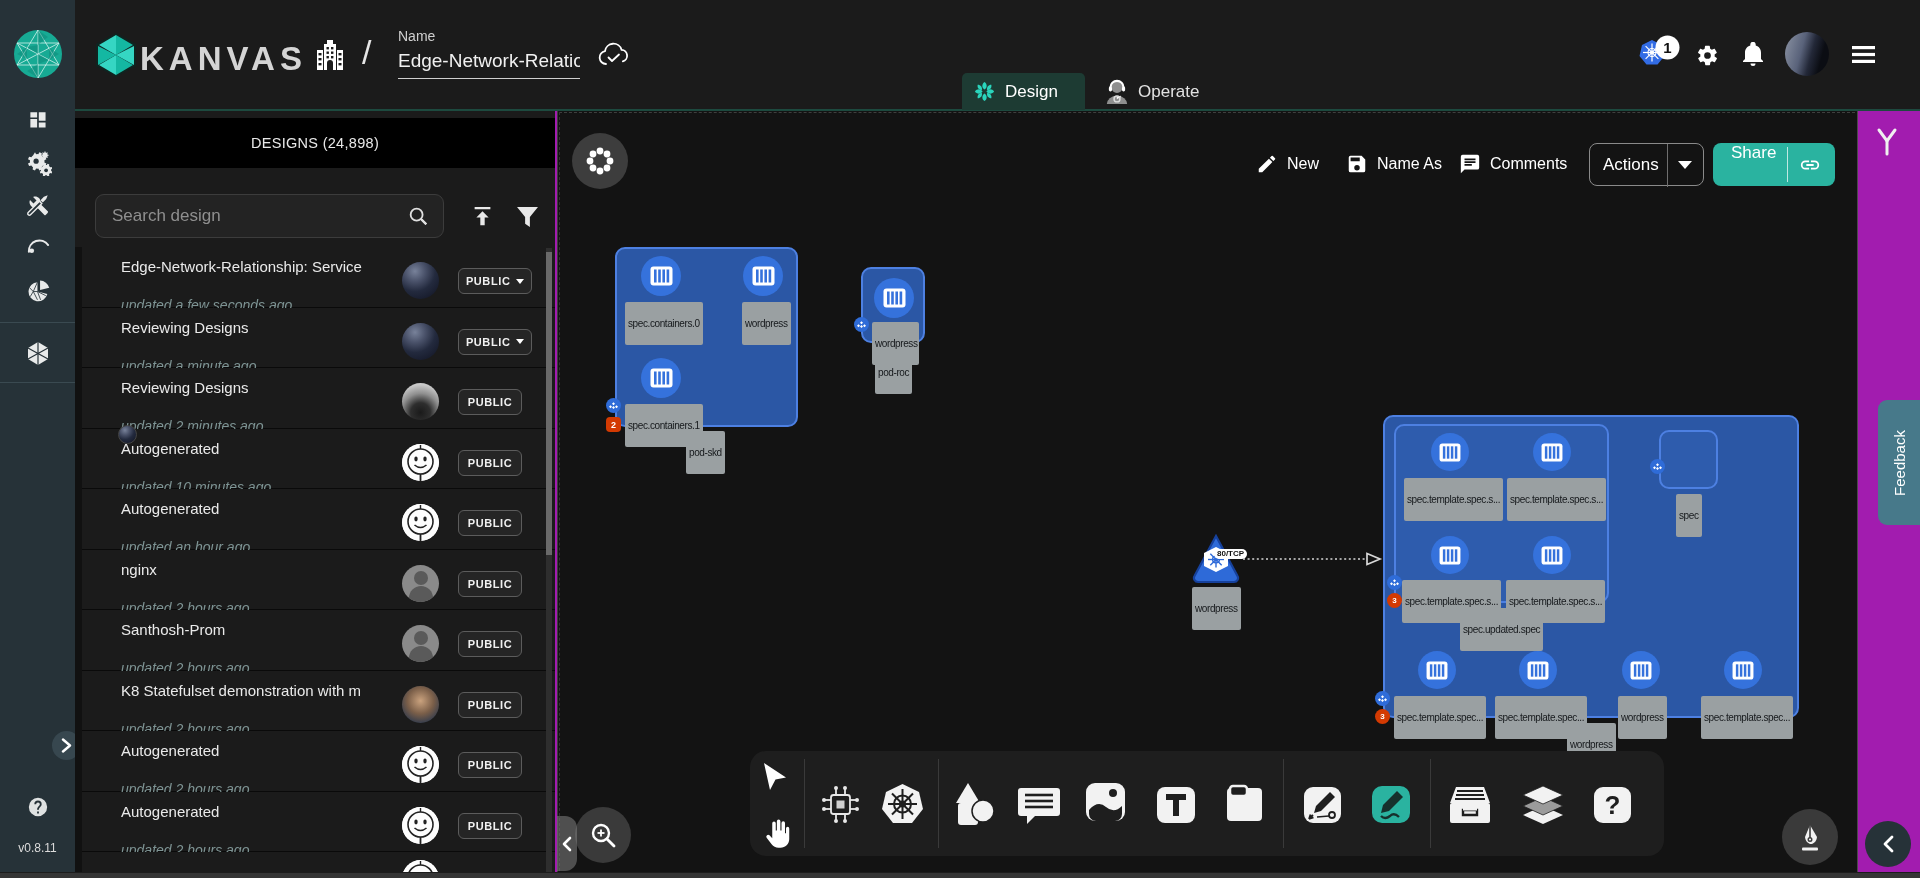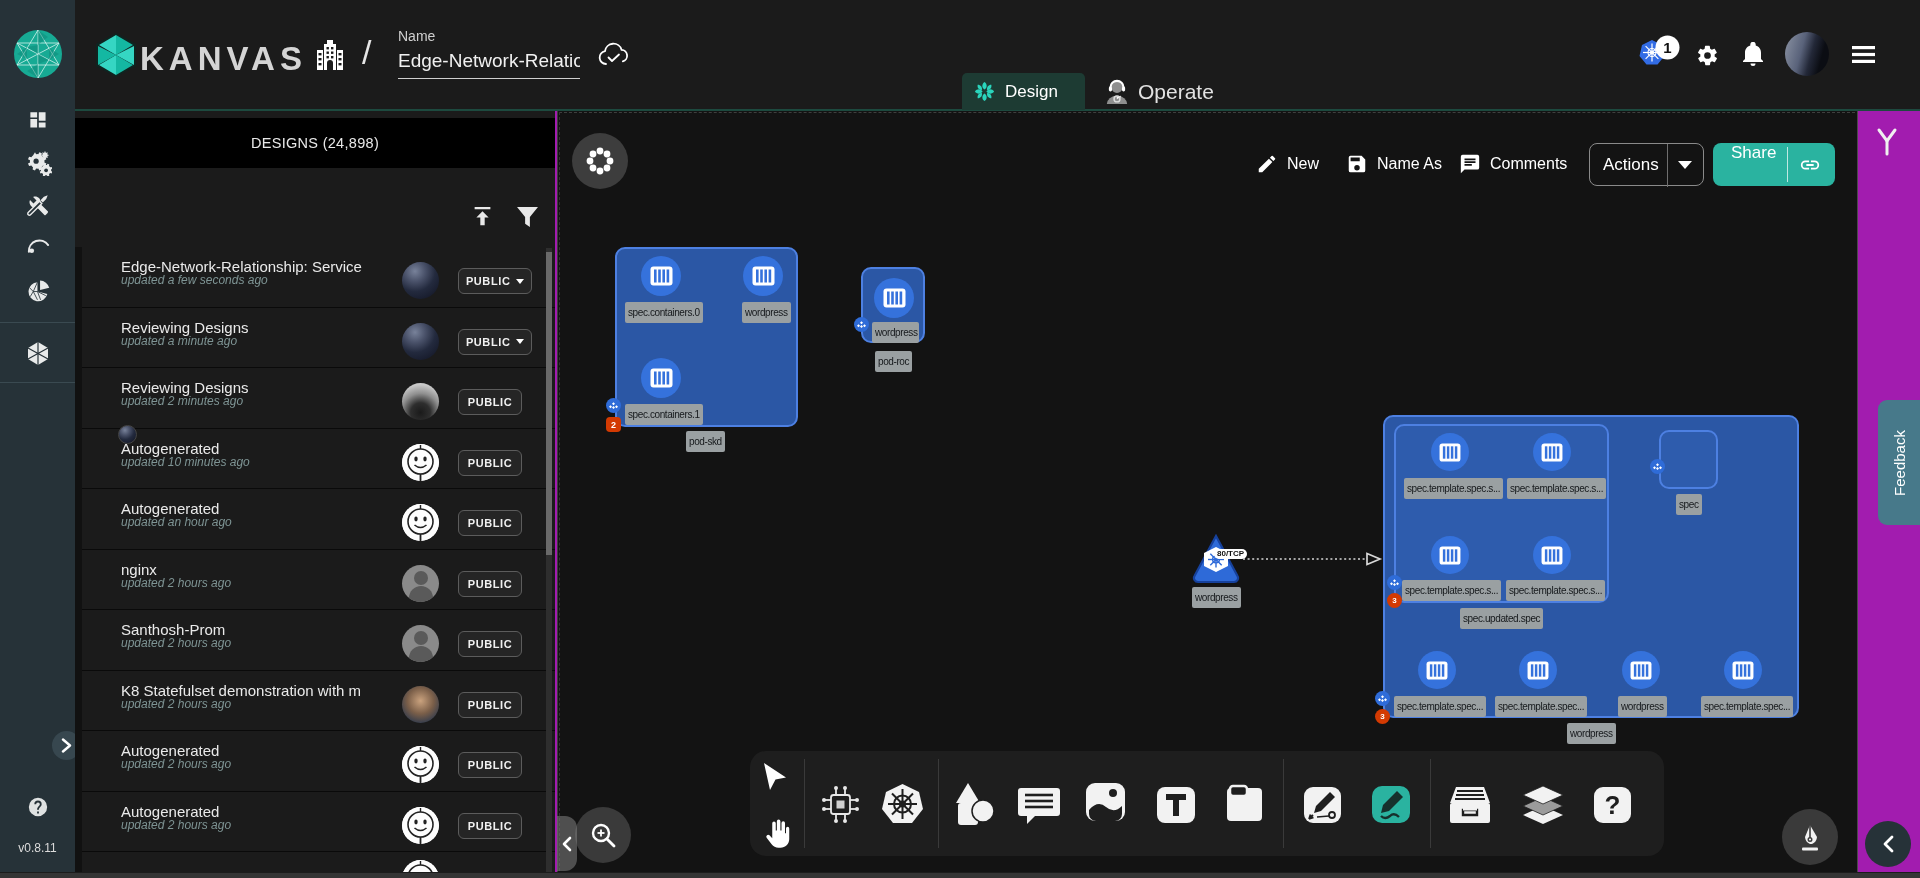--- a/index.html
+++ b/index.html
@@ -15,50 +15,50 @@
 
   #namefield { left:398px; top:28px; }
   #namefield .lbl { color:#cfcfcf; font-size:14px; }
   #namefield .val { color:#f0f0f0; font-size:19px; margin-top:6px; width:182px; overflow:hidden; white-space:nowrap; }
   #namefield .line { width:182px; height:1px; background:#cfcfcf; margin-top:6px; }
 
   
   #tab-design { left:962px; top:73px; width:123px; height:37px; background:#1d3b33; border-radius:5px 5px 0 0; display:flex; align-items:center; }
   #tab-design span { color:#ffffff; font-size:17px; margin-left:9px; }
   #tab-operate { left:1095px; top:73px; width:125px; height:37px; display:flex; align-items:center; }
-  #tab-operate span { color:#e2e2e2; font-size:21px; margin-left:9px; }
+  #tab-operate span { color:#e2e2e2; font-size:17px; margin-left:9px; }
 
   
   #sidenav { left:0; top:0; width:75px; height:878px; background:#263238; }
   .nav-div { position:absolute; left:0; width:75px; height:1px; background:#3a4a51; }
 
   
   #panel { left:75px; top:111px; width:480px; height:636px; background:#1b1b1b; }
   #panel-head { position:absolute; left:0; top:7px; width:480px; height:50px; background:#000; color:#e8e8e8; font-size:14.5px; letter-spacing:0.3px; display:flex; align-items:center; justify-content:center; }
   #searchbox { position:absolute; left:20px; top:83px; width:349px; height:44px; background:#232323; border:1px solid #3c3c3c; border-radius:9px; display:flex; align-items:center; }
   #searchbox .ph { color:#8f8f8f; font-size:17px; margin-left:16px; flex:1; }
   .rows { position:absolute; left:0; top:136px; width:480px; }
   .row { position:relative; width:480px; height:60.5px; border-bottom:1px solid #0a0a0a; background:#1b1b1b; }
   .row .t { position:absolute; left:46px; top:11px; color:#eaeaea; font-size:15px; white-space:nowrap; overflow:hidden; width:255px; }
-  .row .s { position:absolute; left:46px; top:26px; color:#7e9494; font-size:12px; font-style:italic;text-align:right; }
+  .row .s { position:absolute; left:46px; top:50px; color:#7e9494; font-size:14px; font-style:italic;text-align:right; }
   .row .av { position:absolute; left:327px; top:15px; width:37px; height:37px; border-radius:50%; overflow:hidden; }
   .row .pub { position:absolute; left:383px; top:21px; height:26px; border:1px solid #5c5c5c; border-radius:6px; background:#252525; color:#f0f0f0; font-size:11px; font-weight:bold; letter-spacing:0.6px; display:flex; align-items:center; justify-content:center; }
   .edge-strip { position:absolute; left:0; top:0; width:7px; height:60.5px; background:#111; }
 
   
   #canvas { left:557px; top:111px; width:1300px; height:767px; background:#131313; border-left:1px solid #3d3d3d; }
   #canvasdash { left:559px; top:112px; width:1296px; height:764px; border-top:1px dashed rgba(190,190,190,0.25); border-left:1px dashed rgba(190,190,190,0.18); }
   #rightline { left:1857px; top:111px; width:1px; height:767px; background:#4a4a4a; }
 
   .toolbtn { color:#fff; font-size:16px; display:flex; align-items:center; gap:9px; }
 
   
   .bluebox { position:absolute; background:#2b57a5; border:2px solid #4d80e2; border-radius:10px; }
   .node { position:absolute; width:40px; height:40px; border-radius:50%; background:#3572dc; display:flex; align-items:center; justify-content:center; }
-  .nlabel { position:absolute; background:#9aa0a2; color:#16191c; font-size:10px; letter-spacing:-0.4px; padding:4px 3px; border-radius:2px; white-space:nowrap; line-height:13px; }
+  .nlabel { position:absolute; background:#9aa0a2; color:#16191c; font-size:10px; letter-spacing:-0.4px; padding:15px 3px; border-radius:2px; white-space:nowrap; line-height:13px; }
   .badge { position:absolute; width:15px; height:15px; border-radius:50%; display:flex; align-items:center; justify-content:center; }
   .badge.blue { background:#2f6cd8; }
   .badge.red { background:#d33a02; }
 
   .caret { width:0; height:0; border-left:4.5px solid transparent; border-right:4.5px solid transparent; border-top:5px solid #fff; display:inline-block; margin-left:2px; }
   .av-knight { background:radial-gradient(circle at 35% 25%, #78829a 0%, #4a526a 28%, #232a3e 55%, #0f1220 100%); }
   .av-bw { background:radial-gradient(circle at 50% 80%, #1a1a1a 0%, #2e2e2e 28%, #8f8f8f 55%, #c9c9c9 80%); }
   .av-face { background:radial-gradient(circle at 50% 40%, #caa27e 0%, #7b5f49 45%, #27364d 85%); }
   .av-person { background:#8a8a8a; position:absolute; }
   .av-person::before { content:""; position:absolute; left:11.5px; top:6px; width:14px; height:14px; border-radius:50%; background:#5a5a5a; }
@@ -241,20 +241,27 @@
         <path d="M2 1.5 L9 7.5 L2 13.5" fill="none" stroke="#fff" stroke-width="2.4" stroke-linecap="round" stroke-linejoin="round"></path>
       </svg>
   </div>
   <svg class="abs" style="left:27px; top:796px;" width="22" height="22" viewBox="0 0 24 24">
     <path fill="#dfe2e2" d="M12 2a10 10 0 1 0 0 20 10 10 0 0 0 0-20zm1 17h-2v-2h2v2zm2.1-7.7l-.9.9c-.7.7-1.2 1.3-1.2 2.8h-2v-.5c0-1.1.5-2.1 1.2-2.8l1.2-1.3a2 2 0 0 0 .6-1.4 2 2 0 1 0-4 0H8a4 4 0 1 1 8 0c0 .9-.4 1.7-.9 2.3z"></path>
   </svg>
   <div class="abs" style="left:0; top:841px; width:75px; text-align:center; color:#dcdcdc; font-size:12px;">v0.8.11</div>
 
   <div class="abs" id="panel">
     <div id="panel-head">DESIGNS (24,898)</div>
+    <div id="searchbox">
+      <div class="ph">Search design</div>
+      <svg width="22" height="22" viewBox="0 0 24 24" style="margin-right:14px;">
+          <path fill="none" stroke="#e0e0e0" stroke-width="2" d="M10.5 4a6.5 6.5 0 1 1 0 13 6.5 6.5 0 0 1 0-13zm5 11.5L21 21"></path>
+          <path stroke="#e0e0e0" stroke-width="2.6" d="M15.8 15.8L21 21"></path>
+        </svg>
+    </div>
     <svg class="abs" style="left:396px; top:95px;" width="23" height="21" viewBox="0 0 24 24">
         <path fill="#e8e8e8" d="M3 1h18v2.6H3zM12 6l7 7h-4.5v9h-5v-9H5z"></path>
       </svg>
     <svg class="abs" style="left:441px; top:96px;" width="23" height="20" viewBox="0 0 24 21">
         <path fill="#e8e8e8" d="M1 0h22l-8.5 10.5V21l-5-3.5v-7z"></path>
       </svg>
     <div class="rows" id="rowbox">
       <div class="row">
           <div class="edge-strip"></div>
           <div class="t">Edge-Network-Relationship: Service</div>

